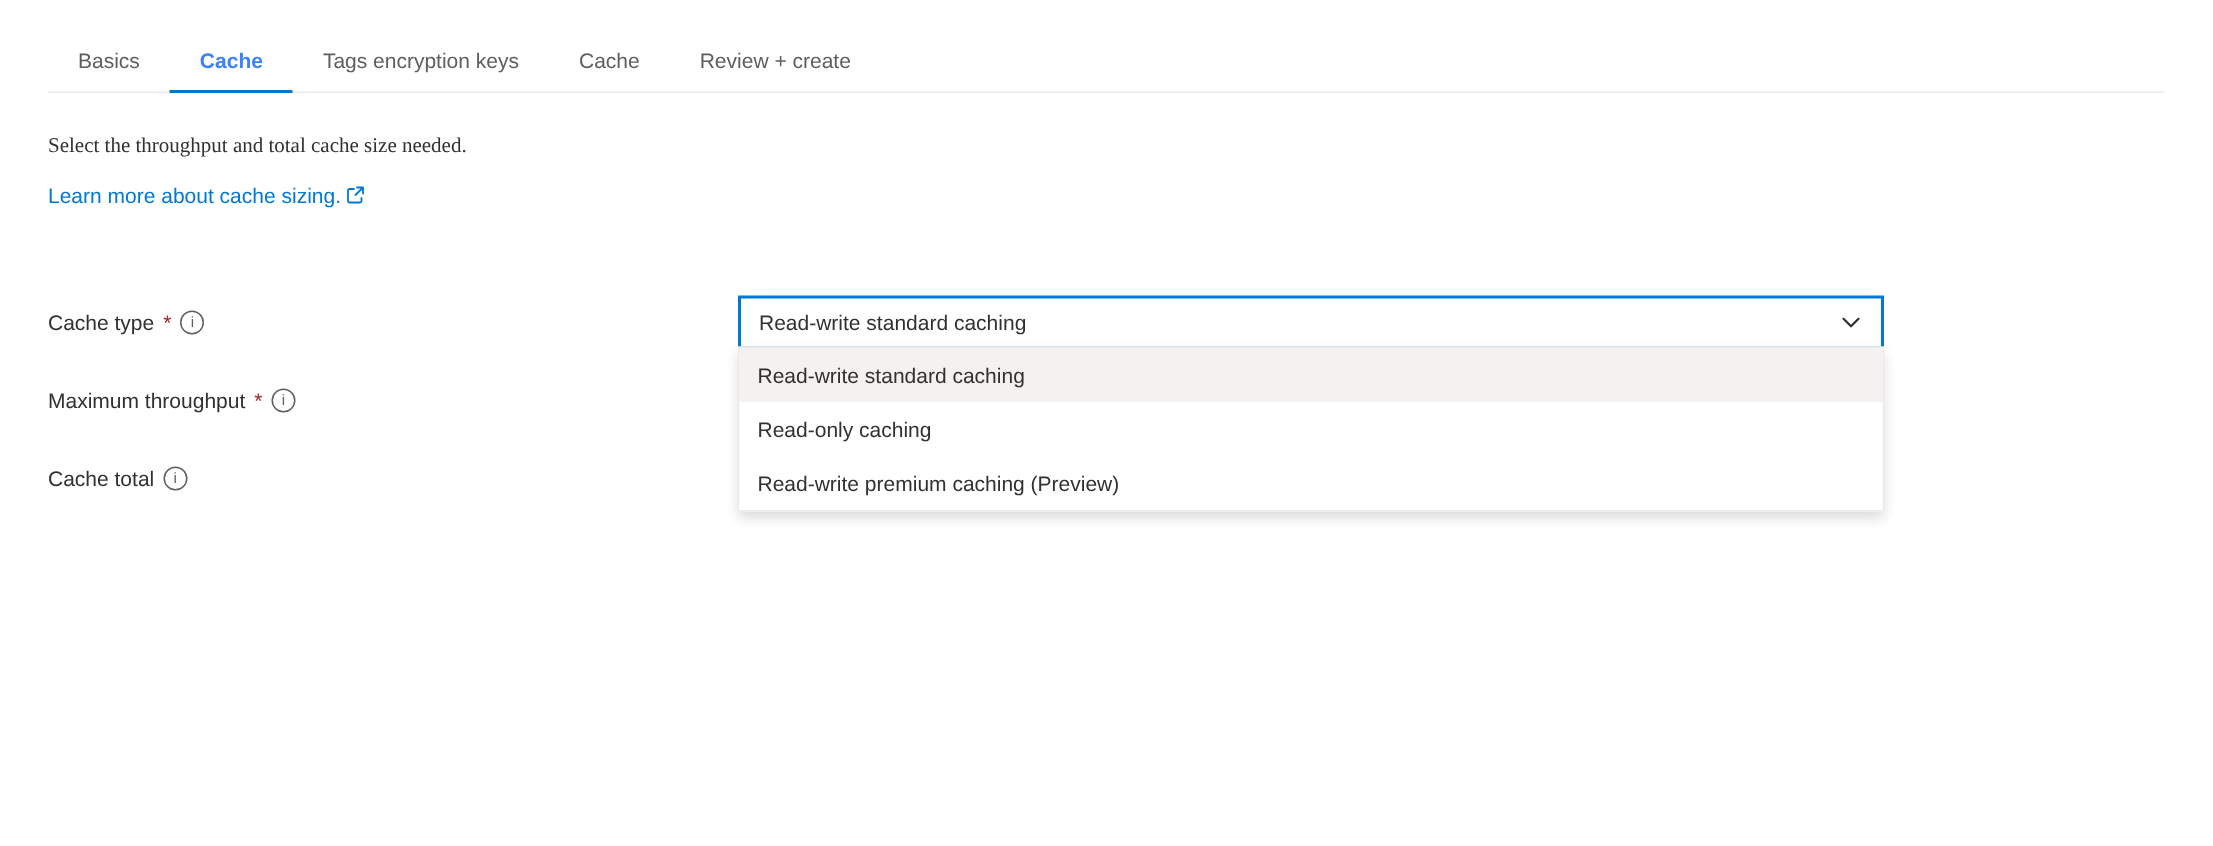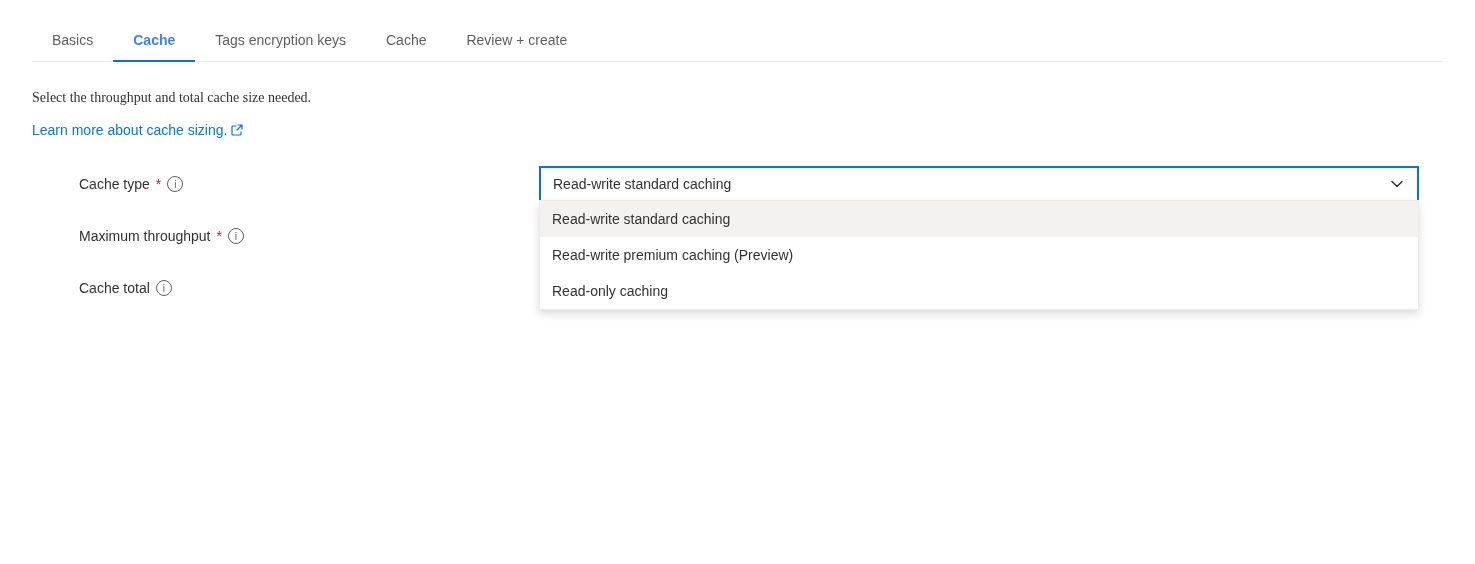--- a/index.html
+++ b/index.html
@@ -60,36 +60,35 @@
       font-family: Liberation Serif, serif;
     }
 
     .learn-more-link {
       color: #0078d4;
       text-decoration: none;
       font-size: 14px;
       display: inline-flex;
       align-items: center;
       gap: 4px;
-      margin-bottom: 20px;
+      margin-bottom: 51px;
     }
 
     .external-link-icon {
       display: inline-block;
       width: 12px;
       height: 12px;
       vertical-align: middle;
     }
 
     
     .form-section {
       display: flex;
       flex-direction: column;
       gap: 0;
-      margin-left: 47px;
     }
 
     .form-row {
       display: flex;
       align-items: center;
       min-height: 52px;
       padding: 8px 0;
     }
 
     .form-label {
@@ -117,21 +116,21 @@
       justify-content: center;
       font-size: 10px;
       color: #605e5c;
       cursor: pointer;
       flex-shrink: 0;
     }
 
     
     .dropdown-wrapper {
       position: relative;
-      width: 880px;
+      width: 764px;
     }
 
     .dropdown-trigger {
       width: 100%;
       height: 36px;
       border: 2px solid #0078d4;
       background: #ffffff;
       display: flex;
       align-items: center;
       justify-content: space-between;
@@ -211,22 +210,22 @@
             <span>Read-write standard caching</span>
             <span class="dropdown-chevron">
               <svg width="16" height="16" viewBox="0 0 16 16" fill="none" xmlns="http://www.w3.org/2000/svg">
                 <path d="M3 5.5L8 10.5L13 5.5" stroke="#323130" stroke-width="1.5" stroke-linecap="round" stroke-linejoin="round"></path>
               </svg>
             </span>
           </div>
 
           <div class="dropdown-menu">
             <div class="dropdown-option selected">Read-write standard caching</div>
+            <div class="dropdown-option">Read-only caching</div>
             <div class="dropdown-option">Read-write premium caching (Preview)</div>
-            <div class="dropdown-option">Read-only caching</div>
           </div>
         </div>
       </div>
 
       <div class="form-row">
         <div class="form-label">
           <span>Maximum throughput</span>
           <span class="required-star">*</span>
           <span class="info-icon">i</span>
         </div>

